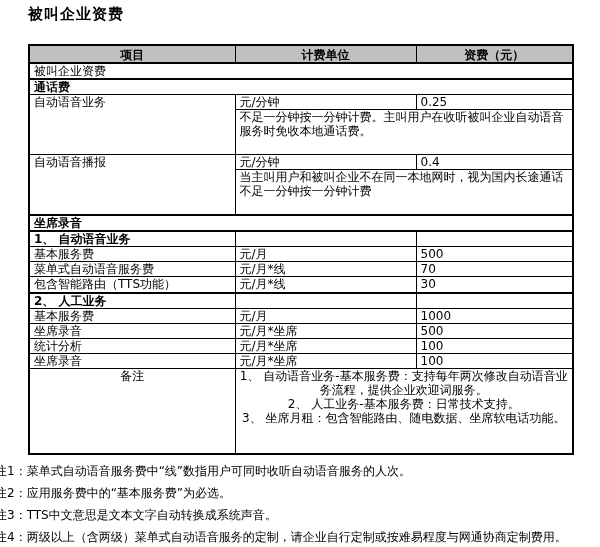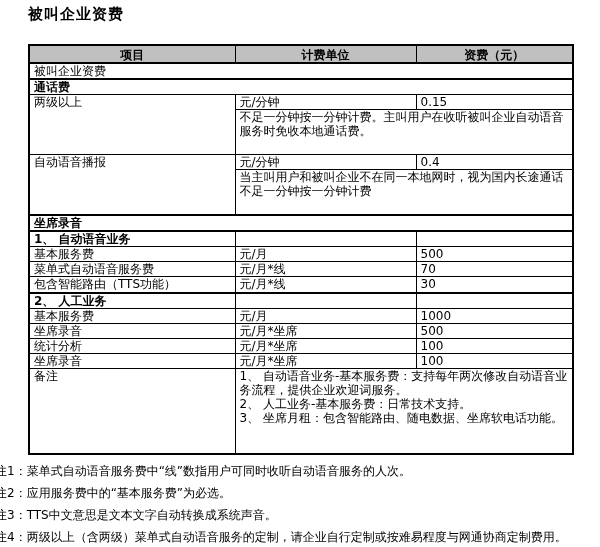--- a/index.html
+++ b/index.html
@@ -24,21 +24,21 @@
     border: 1px solid #000;
     padding: 0 4px; vertical-align: top; overflow: hidden;
   }
   tr.header-row td {
     background: #c0c0c0; font-weight: bold; text-align: center;
     height: 17px; padding-top: 2px; border-bottom-width: 2px;
   }
   tr.r14 { height: 14px; }
   tr.r16 { height: 16px; margin-left: 29px; }
   tr.note-row { height: 45px; margin-top: 48px; }
-  tr.remarks-row { height: 85px; }
+  tr.remarks-row { height: 85px; text-align: center; }
   td.bold { font-weight: bold; }
   td.pre { white-space: pre-line; }
   tr.section-row td { border-top-width: 2px; }
   .footnotes {
     position: absolute; left: -5px; top: 460px;
     font-size: 12px; color: #000;
   }
   .footnote { height: 22px; line-height: 22px; white-space: nowrap; }
 </style>
 </head>
@@ -61,23 +61,23 @@
 
     <tr class="r14">
       <td colspan="3">被叫企业资费</td>
     </tr>
 
     <tr class="r14 section-row">
       <td colspan="3" class="bold">通话费</td>
     </tr>
 
     <tr class="r14">
-      <td rowspan="2">两级以上</td>
+      <td rowspan="2">自动语音业务</td>
       <td>元/分钟</td>
-      <td>0.15</td>
+      <td>0.25</td>
     </tr>
     <tr class="note-row">
       <td colspan="2" class="pre">不足一分钟按一分钟计费。主叫用户在收听被叫企业自动语音服务时免收本地通话费。</td>
     </tr>
 
     <tr class="r14">
       <td rowspan="2">自动语音播报</td>
       <td>元/分钟</td>
       <td>0.4</td>
     </tr>

